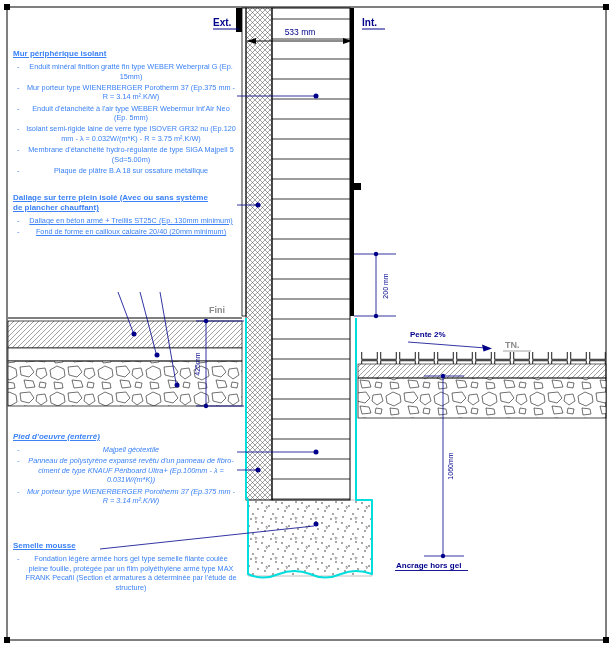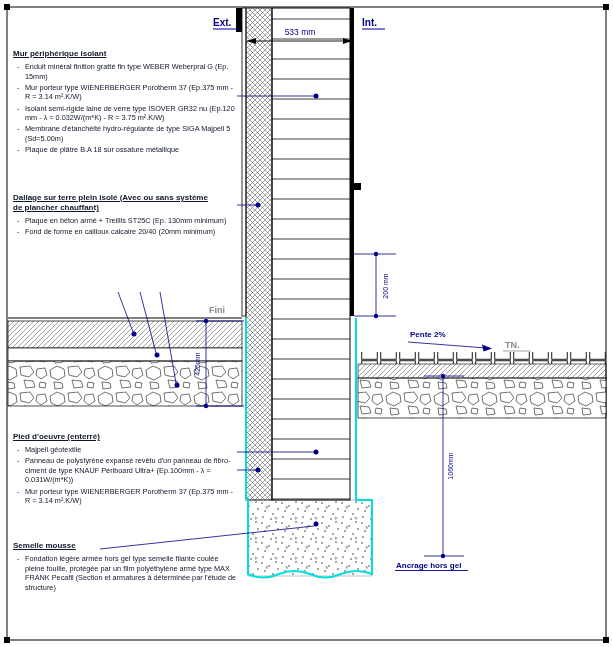--- a/index.html
+++ b/index.html
@@ -1,33 +1,33 @@
 <!DOCTYPE html>
 <html><head>
 <meta charset="utf-8">
 <style>
   html,body { margin:0; padding:0; }
   body {
     width:613px; height:647px; position:relative; background:#ffffff;
     font-family:"Liberation Sans", sans-serif; overflow:hidden;
   }
   svg#drawing { position:absolute; top:0; left:0; }
-  .block { position:absolute; left:13px; width:224px; color:#0f172a; }
+  .block { position:absolute; left:13px; width:224px; color:#3b82f6; }
   .block h3 {
     margin:0 0 3px 0; font-size:8px; font-weight:bold;
     text-decoration:underline; line-height:1.25; width:195px;
   }
-  .block ul { margin:0; padding:0 0 0 12px; list-style:none; }
+  .block ul { margin:0; padding:0 0 0 12px; list-style:none;text-align:center; }
   .block li {
     position:relative; font-size:7.3px; line-height:1.32; margin:0 0 1.5px 0;
   }
   .block li::before { content:"-"; position:absolute; left:-8px; top:0; }
   #b1 { top:49px; }
-  #b2 { top:193px; }
-  #b3 { top:432px; }
+  #b2 { top:193px;text-decoration:underline; }
+  #b3 { top:432px;font-style:italic; }
   #b4 { top:541px; }
 </style>
 </head>
 <body>
 
 <svg id="drawing" width="613" height="647" viewBox="0 0 613 647">
   <defs>
     <pattern id="courses" patternUnits="userSpaceOnUse" width="78" height="20">
       <line x1="0" y1="19" x2="78" y2="19" stroke="#222" stroke-width="0.9"></line>
     </pattern>
@@ -170,30 +170,31 @@
     <circle cx="258" cy="470" r="2.5"></circle>
     <circle cx="316" cy="524" r="2.5"></circle>
   </g>
 </svg>
 
 <div class="block" id="b1">
   <h3>Mur périphérique isolant</h3>
   <ul>
     <li>Enduit minéral finition gratté fin type WEBER Weberpral G (Ep. 15mm)</li>
     <li>Mur porteur type WIENERBERGER Porotherm 37 (Ep.375 mm - R = 3.14 m².K/W)</li>
+    <li>Enduit d'étanchéité à l'air type WEBER Webermur Int'Air Neo (Ep. 5mm)</li>
     <li>Isolant semi-rigide laine de verre type ISOVER GR32 nu (Ep.120 mm - λ = 0.032W/(m*K) - R = 3.75 m².K/W)</li>
     <li>Membrane d'étanchéité hydro-régulante de type SIGA Majpell 5 (Sd=5.00m)</li>
     <li>Plaque de plâtre B.A 18 sur ossature métallique</li>
   </ul>
 </div>
 
 <div class="block" id="b2">
   <h3>Dallage sur terre plein isolé (Avec ou sans système de plancher chauffant)</h3>
   <ul>
-    <li>Plaque en béton armé + Treillis ST25C (Ep. 130mm minimum)</li>
+    <li>Dallage en béton armé + Treillis ST25C (Ep. 130mm minimum)</li>
     <li>Fond de forme en cailloux calcaire 20/40 (20mm minimum)</li>
   </ul>
 </div>
 
 <div class="block" id="b3">
   <h3>Pied d'oeuvre (enterré)</h3>
   <ul>
     <li>Majpell géotextile</li>
     <li>Panneau de polystyrène expansé revêtu d'un panneau de fibro-ciment de type KNAUF Périboard Ultra+ (Ep.100mm - λ = 0.031W/(m*K))</li>
     <li>Mur porteur type WIENERBERGER Porotherm 37 (Ep.375 mm - R = 3.14 m².K/W)</li>

